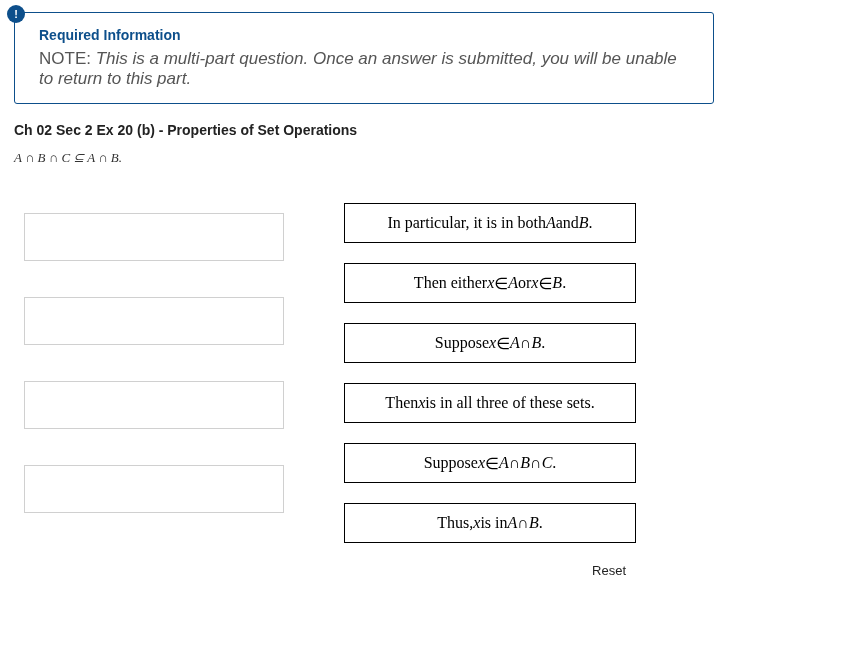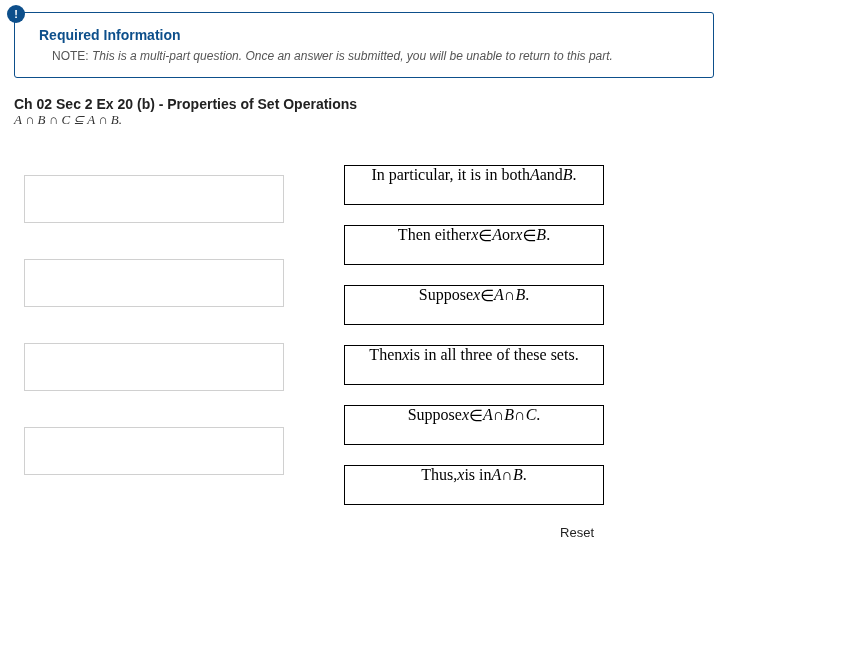--- a/index.html
+++ b/index.html
@@ -45,32 +45,31 @@
     font-size: 14px;
     margin-bottom: 6px;
   }
   .info-title {
     font-weight: bold;
     color: #222;
     font-size: 13px;
     margin-bottom: 6px;
   }
   .note-line {
-    font-size: 12px;
+    font-size: 17px;
     color: #555;
-    margin-left: 13px;
   }
   .note-line .note-italic {
     font-style: italic;
   }
   .subheading {
     font-weight: bold;
     font-size: 14px;
     color: #222;
-    margin: 18px 0 0 0;
+    margin: 18px 0 12px 0;
   }
   .statement {
     font-style: italic;
     font-family: 'Times New Roman', serif;
     font-size: 13px;
     color: #333;
     margin-bottom: 37px;
   }
   .work-area {
     display: flex;
@@ -94,25 +93,26 @@
     display: flex;
     flex-direction: column;
     align-items: flex-end;
   }
   .choice-col {
     display: flex;
     flex-direction: column;
     gap: 20px;
   }
   .choice-card {
-    width: 260px;
+    width: 292px;
     height: 40px;
     border: 1.5px solid #000;
     background: #fff;
     display: flex;
+    align-items: center;
     justify-content: center;
     font-family: 'Times New Roman', serif;
     font-size: 16px;
     color: #000;
     cursor: move;
     text-align: center;
     padding: 0 6px;
   }
   .choice-card em {
     font-style: italic;

